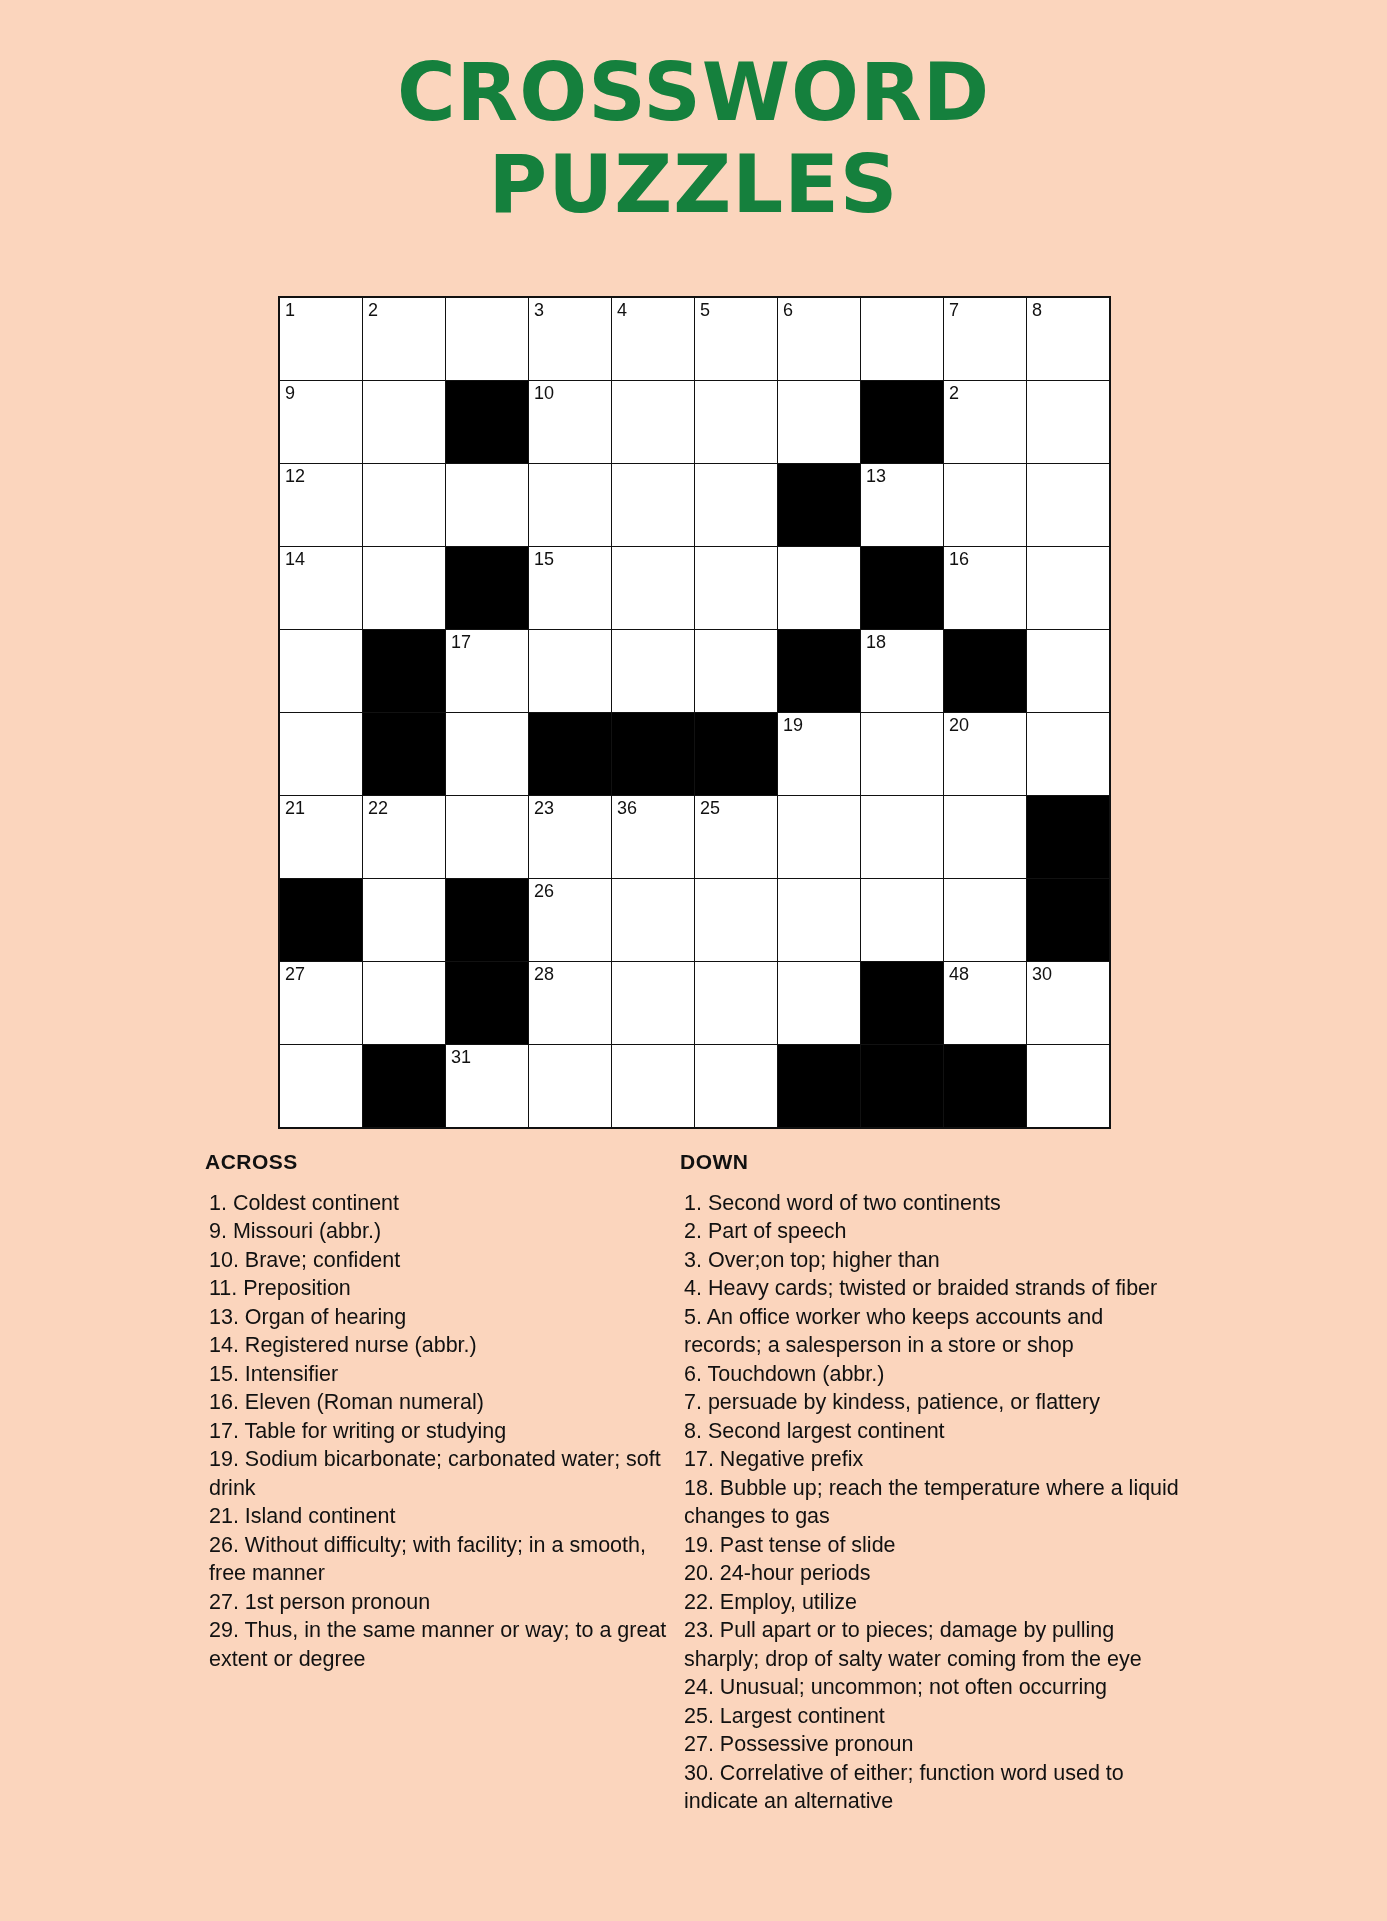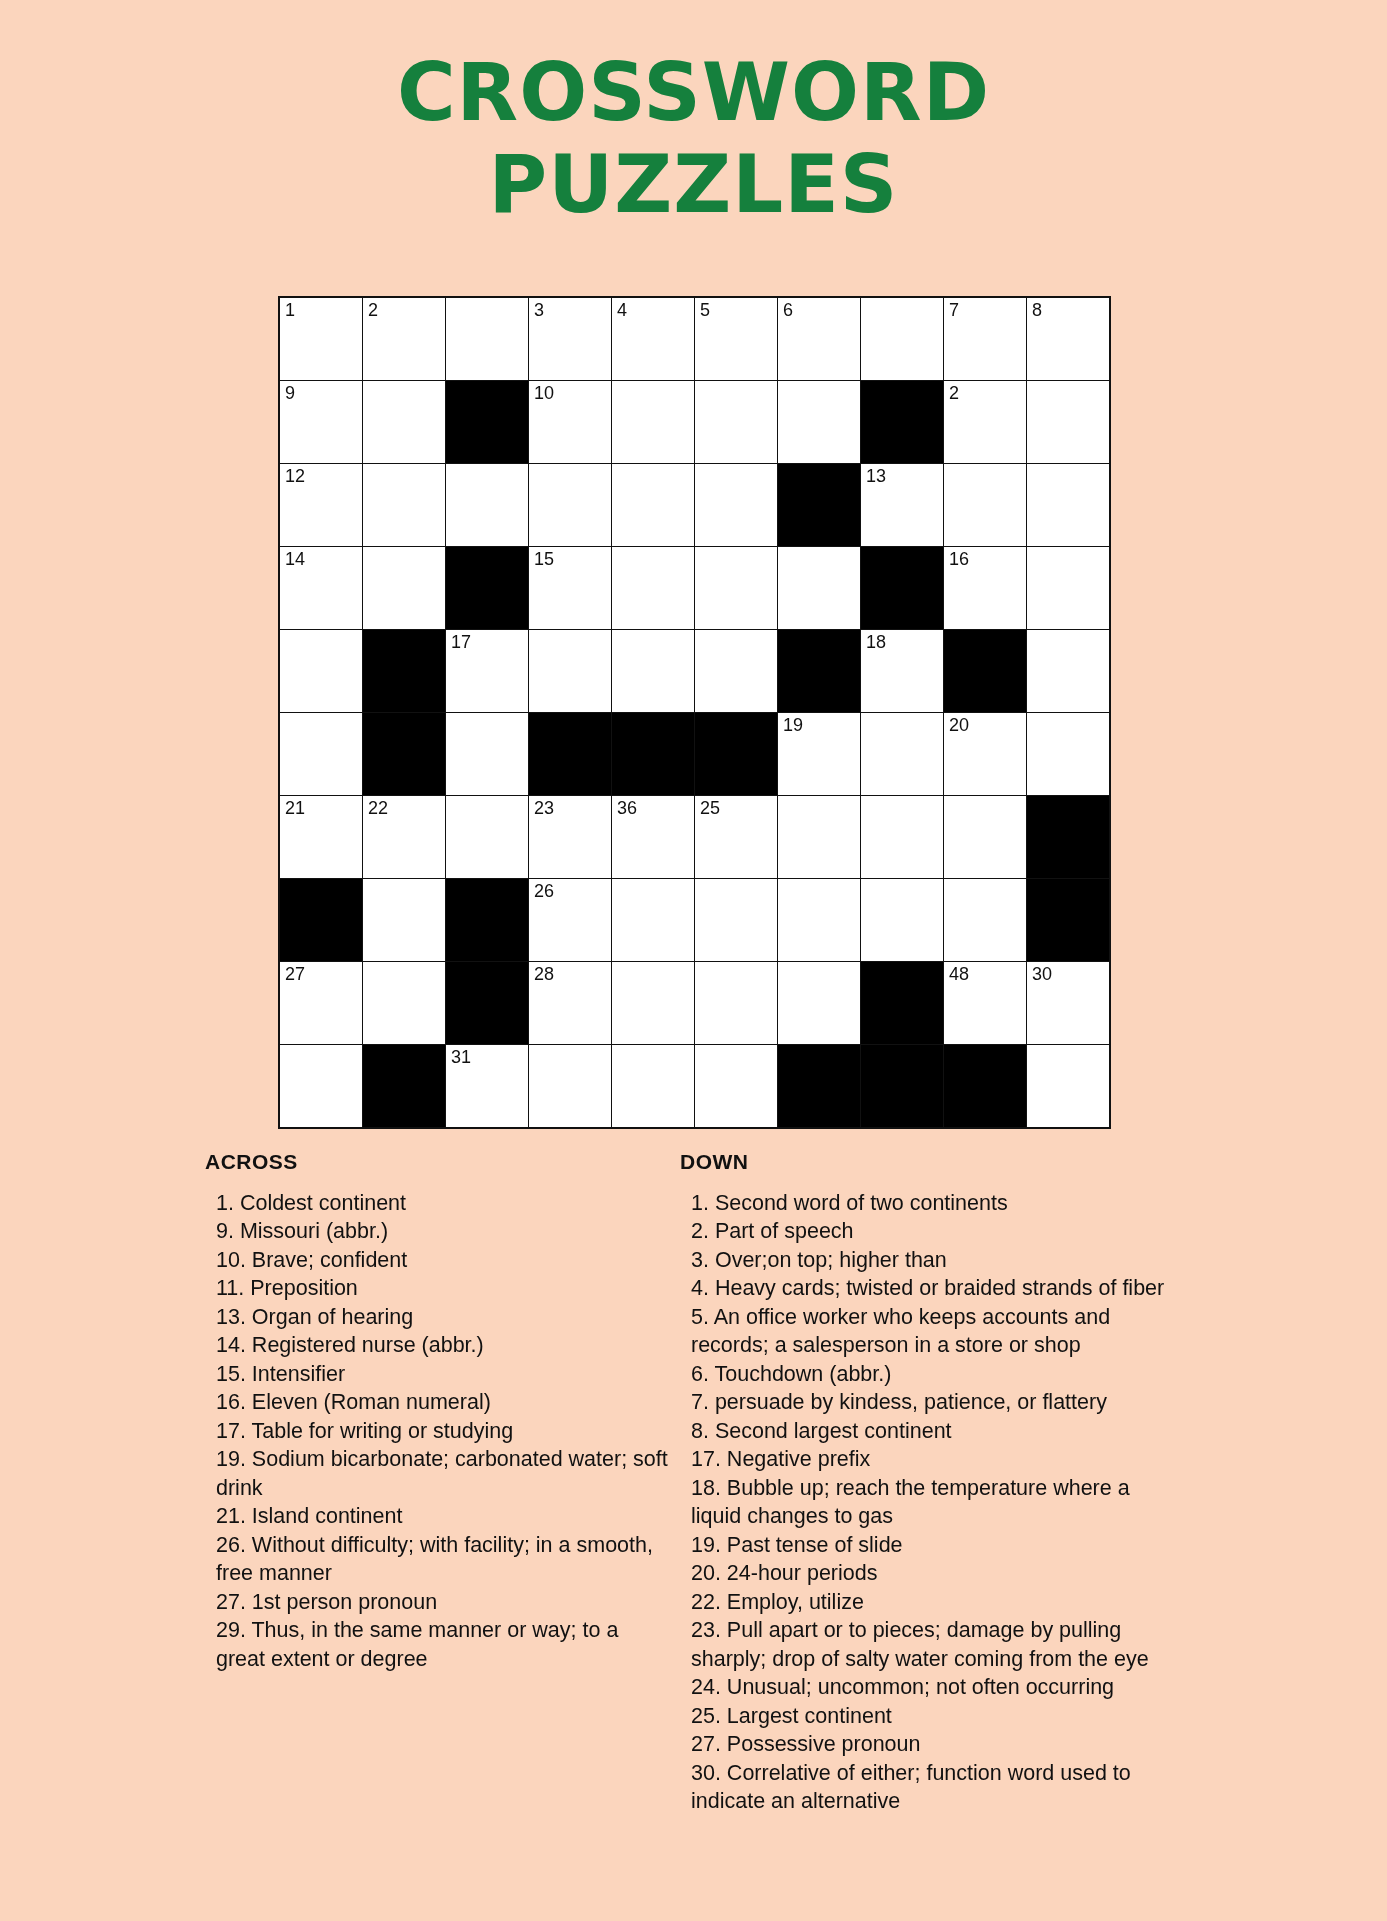--- a/index.html
+++ b/index.html
@@ -79,21 +79,21 @@
   .col.across { left: 205px; width: 475px; }
   .col.down { left: 680px; width: 510px; }
   .col h3 {
     margin: 0 0 12px 0;
     font-size: 21px;
     font-weight: bold;
     letter-spacing: 0.5px;
   }
   .col ul {
     list-style: none;
-    margin: 11px;
+    margin: 4px;
     padding: 0;
   }
   .col li {
     margin: 0;
     padding: 0;
   }
 </style>
 </head>
 <body>
 

